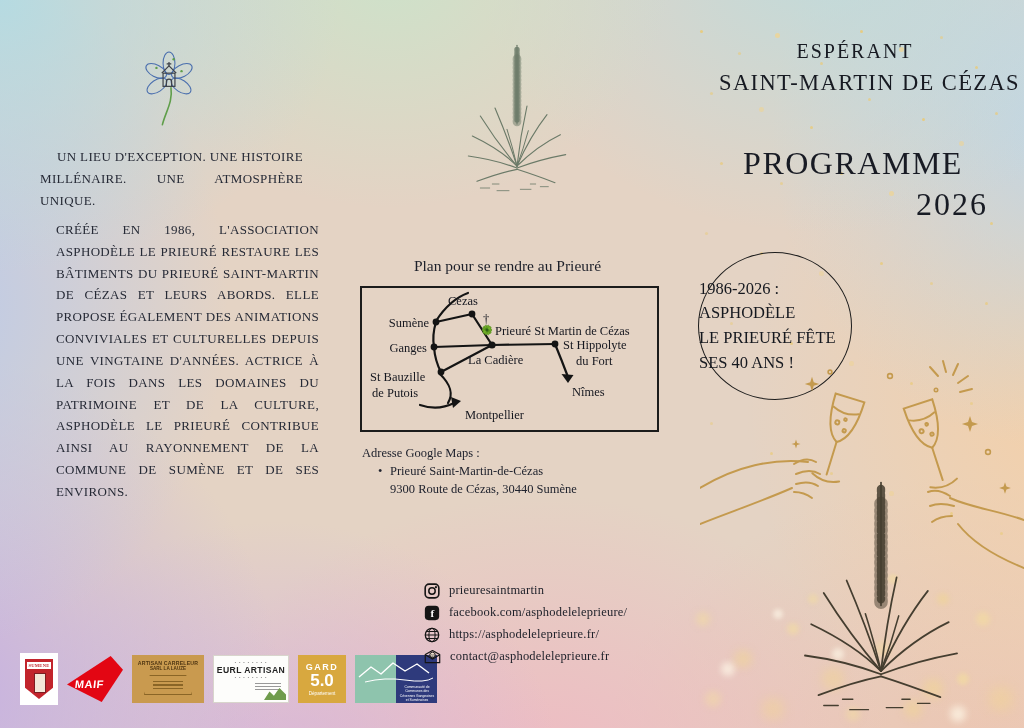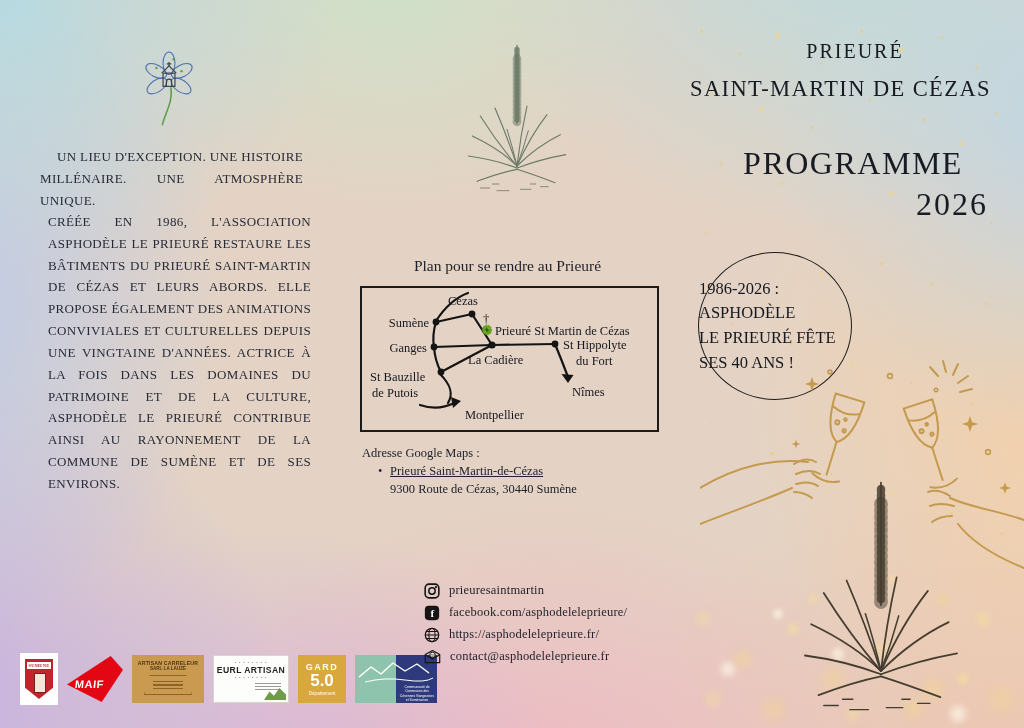--- a/index.html
+++ b/index.html
@@ -16,21 +16,21 @@
       radial-gradient(ellipse 430px 380px at 27% 106%, #d4aee0bb, transparent 66%),
       radial-gradient(ellipse 540px 430px at 53% 107%, #f1b3c2cf, transparent 66%),
       radial-gradient(ellipse 500px 540px at 105% 55%, #f7cfa3d4, transparent 66%),
       radial-gradient(ellipse 580px 450px at 96% 106%, #eec2aed4, transparent 66%);
   }
   .abs{position:absolute;}
   
   .intro-text{left:40px;top:146px;width:263px;font-size:13px;line-height:1.68;
     letter-spacing:.35px;text-align:justify;text-indent:17px;margin:0;color:#262a36;}
   .body-text{width:263px;font-size:13px;line-height:1.68;letter-spacing:.35px;
-    text-align:justify;margin:8px;color:#262a36;}
+    text-align:justify;margin:16px;color:#262a36;}
   .p1{left:40px;top:203px;} .p2{left:40px;top:431px;}
   
   .logos{left:20px;top:653px;display:flex;align-items:center;gap:9px;}
   .logo-card{position:relative;overflow:hidden;flex:none;}
   .sumene{width:38px;height:52px;background:#fff;display:flex;align-items:center;justify-content:center;}
   .shield{width:28px;height:40px;background:#c2242c;
     clip-path:polygon(0 0,100% 0,100% 72%,50% 100%,0 72%);position:relative;}
   .shield .band{position:absolute;left:2px;right:2px;top:3px;height:7px;background:#fff;
     display:flex;align-items:center;justify-content:center;font-size:4.6px;font-weight:bold;color:#c2242c;letter-spacing:.2px;}
   .shield .tower{position:absolute;left:9px;top:14px;width:10px;height:18px;background:#f3e6d8;border:1px solid #7c1d22;}
@@ -64,30 +64,30 @@
   .cc .half1{width:41px;background:#8ec4ad;} .cc .half2{width:41px;background:#2e3a7c;position:relative;}
   .cc svg{position:absolute;left:0;top:0;}
   .cc .cctxt{position:absolute;left:43px;top:30px;width:38px;color:#fff;font-size:3.4px;
     line-height:1.3;text-align:center;font-family:"Liberation Sans",sans-serif;}
   
   .map-title{left:360px;top:257px;width:295px;text-align:center;font-size:15.5px;color:#1d202a;}
   .map-box{left:360px;top:286px;width:295px;height:142px;border:2px solid #1b1b1b;}
   .map-box svg{display:block;}
   .map-label{font-size:12.5px;fill:#15171f;font-family:"Liberation Serif","DejaVu Serif",serif;}
   .address{left:362px;top:444px;font-size:12.5px;line-height:1.45;color:#20232e;}
-  .address .bullet-row{padding-left:16px;text-decoration:underline;}
+  .address .bullet-row{padding-left:16px;}
   .address .bullet{display:inline-block;width:12px;}
   .address .indent{padding-left:28px;}
   .socials{left:424px;top:582px;display:flex;flex-direction:column;gap:5px;}
   .social-row{display:flex;align-items:center;gap:9px;height:17px;}
   .social-row svg{flex:none;}
   .social-txt{font-size:12.5px;color:#1c1f28;letter-spacing:.2px;}
   
   .rp-title1{left:700px;top:40px;width:310px;text-align:center;font-size:20px;letter-spacing:2px;color:#171a22;}
-  .rp-title2{left:690px;top:76px;width:330px;text-align:left;font-size:22.5px;letter-spacing:1.4px;color:#171a22;}
+  .rp-title2{left:690px;top:70px;width:330px;text-align:right;font-size:22.5px;letter-spacing:1.4px;color:#171a22;}
   .rp-heading{left:712px;top:142px;width:282px;text-align:center;color:#181b24;}
   .rp-heading .h1,.rp-heading .h2{font-size:32px;letter-spacing:1.5px;line-height:42px;}
   .rp-heading .h3{font-size:32px;letter-spacing:2px;line-height:40px;text-align:right;padding-right:6px;}
   .badge{left:698px;top:252px;width:152px;height:146px;border:1.6px solid #1d1d1d;border-radius:50%;
     display:flex;flex-direction:column;align-items:flex-start;justify-content:center;
     font-size:16.5px;line-height:1.5;text-align:center;color:#15181f;}
   
   .speck{left:690px;top:22px;width:3px;height:3px;border-radius:50%;background:transparent;
     box-shadow:
      10px 8px 0 0 #e9cb7be6, 48px 30px 0 0 #e9cb7b99, 86px 12px 0 1px #efd492cc,
@@ -319,21 +319,21 @@
       <svg width="17" height="15" viewBox="0 0 16 14">
         <path d="M1.2,5.2 L8,1.4 L14.8,5.2 L14.8,12.8 L1.2,12.8 Z" fill="none" stroke="#151515" stroke-width="1.1" stroke-linejoin="round"></path>
         <path d="M1.2,5.4 L8,9.4 L14.8,5.4" fill="none" stroke="#151515" stroke-width="1.1"></path>
         <circle cx="8" cy="5.6" r="2.6" fill="#f3e6d6" stroke="#151515" stroke-width="0.9"></circle>
         <text x="8" y="7.3" text-anchor="middle" font-size="4.6" fill="#151515" font-family="Liberation Serif,serif">@</text>
       </svg>
       <span class="social-txt">contact@asphodeleleprieure.fr</span>
     </div>
   </div>
 
-  <div class="abs rp-title1">PRIEURÉ</div>
+  <div class="abs rp-title1">ESPÉRANT</div>
   <div class="abs rp-title2">SAINT-MARTIN DE CÉZAS</div>
 
   <div class="abs rp-heading">
     <div class="h1">PROGRAMME</div>
     <div class="h3">2026</div>
   </div>
 
   <div class="abs badge">
     <div>1986-2026 :</div>
     <div>ASPHODÈLE</div>

